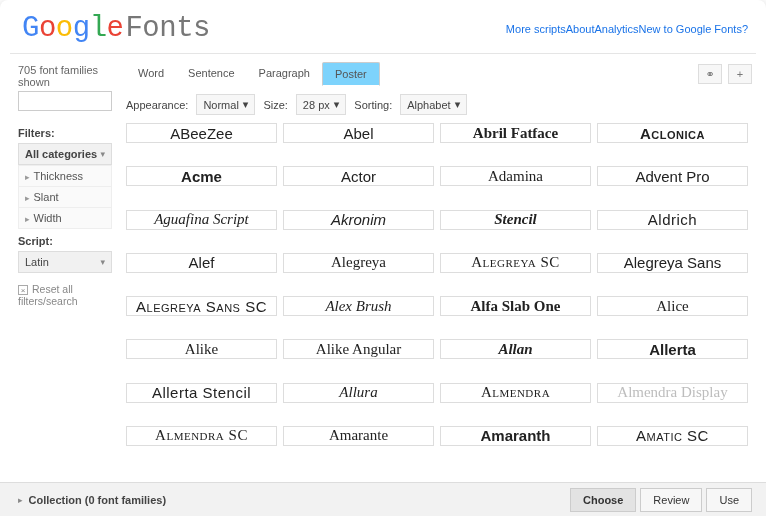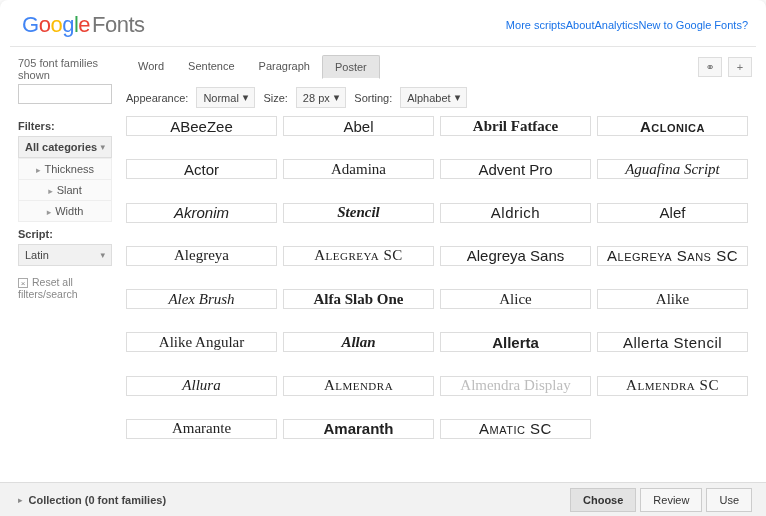--- a/index.html
+++ b/index.html
@@ -1,41 +1,41 @@
 <!DOCTYPE html>
 <html><head>
 <meta charset="utf-8">
 <style>
 * { box-sizing: border-box; margin:0; padding:0; }
 body { font-family: Arial, Helvetica, sans-serif; font-size:12px; color:#333; background:#fff; width:766px; height:516px; overflow:hidden; border-radius:8px; box-shadow:0 2px 8px rgba(0,0,0,.2);}
 .header { display:flex; align-items:center; justify-content:space-between; padding:12px 18px 8px 22px; }
-.logo { font-size:22px; font-weight:400; color:#777; letter-spacing:-.5px;}
+.logo { font-size:29px; font-weight:400; color:#777; letter-spacing:-.5px;font-family:Liberation Mono, monospace;}
 .logo .g1{color:#4285F4} .logo .g2{color:#EA4335} .logo .g3{color:#FBBC05}
 .logo .g4{color:#4285F4} .logo .g5{color:#34A853} .logo .g6{color:#EA4335}
 .logo .rest{color:#777; font-weight:300; margin-left:2px;}
 .header-links { font-size:11px; }
 .header-links a { color:#1a73e8; text-decoration:none; cursor:pointer;}
 .hr { border-top:1px solid #e5e5e5; margin:0 10px;}
 .body { display:flex; height:430px;}
 .sidebar { width:120px; padding:10px 8px 10px 18px; font-size:11px; color:#444; flex-shrink:0;}
 .sidebar .count{ color:#666; margin-bottom:3px;}
 .searchbox{ width:100%; height:20px; border:1px solid #ccc; background:#fff; margin-bottom:10px;}
 .sidebar h4{font-size:11px; font-weight:bold; margin:6px 0 4px;}
 .select{ display:flex; align-items:center; justify-content:space-between; background:#f1f1f1; border:1px solid #ddd; padding:4px 6px; cursor:pointer; margin-bottom:0;}
 .select .chev{font-size:9px;color:#888;}
-.filterlist{ border:1px solid #eee; background:#fafafa; padding:0;text-align:center;}
+.filterlist{ border:1px solid #eee; background:#fafafa; padding:0;}
 .filterlist div{ padding:4px 6px; border-bottom:1px solid #eee; cursor:pointer; color:#555;}
 .filterlist div:last-child{border-bottom:none;}
 .filterlist .arr{color:#999; margin-right:4px; font-size:9px;}
 .reset{ margin-top:10px; color:#888; cursor:pointer; font-size:10.5px;}
 .reset .x{border:1px solid #aaa; display:inline-block; width:10px;height:10px; line-height:9px; text-align:center; font-size:8px; margin-right:4px; color:#888;}
 .main { flex:1; padding:8px 14px 0 6px; overflow:hidden;}
 .tabs { display:flex; align-items:center; gap:0; font-size:11px; margin-bottom:8px;}
 .tab{ padding:5px 12px; color:#555; cursor:pointer;}
-.tab.active{ border:1px solid #ccc; border-bottom:1px solid #fff; background:#e5e5e5; border-radius:2px 2px 0 0;}
+.tab.active{ border:1px solid #ccc; border-bottom:1px solid #fff; background:#7dd3fc; border-radius:2px 2px 0 0;}
 .tools{ margin-left:auto; display:flex; gap:6px;}
 .minibtn{ border:1px solid #ddd; background:#f7f7f7; width:24px;height:20px; display:flex;align-items:center;justify-content:center; cursor:pointer; color:#777; font-size:11px;}
 .controls{ display:flex; align-items:center; gap:8px; font-size:11px; color:#444; margin-bottom:8px;}
 .ctrl-select{ display:flex; align-items:center; gap:4px; background:#f7f7f7; border:1px solid #ddd; padding:3px 6px; cursor:pointer;}
 .grid{ display:grid; grid-template-columns:repeat(4,1fr); gap:6px; overflow-y:auto; height:340px; padding-right:4px;}
 .card{ border:1px solid #ddd; height:20px; display:flex; align-items:center; justify-content:center; background:#fff; cursor:pointer; font-size:15px; color:#222;}
 .f-sans{font-family:Arial,sans-serif}
 .f-serif{font-family:Georgia,'Times New Roman',serif}
 .f-bold{font-weight:700}
 .f-heavy{font-weight:900}
@@ -115,20 +115,21 @@
       <div class="ctrl-select">
           <span>Alphabet</span>
           <span class="chev">▾</span>
         </div>
     </div>
     <div class="grid" id="font-grid">
         <div class="card f-sans">ABeeZee</div>
         <div class="card f-sans f-thin">Abel</div>
         <div class="card f-serif f-heavy">Abril Fatface</div>
         <div class="card f-sans f-bold f-sc">Aclonica</div>
+        <div class="card f-sans f-heavy">Acme</div>
         <div class="card f-sans">Actor</div>
         <div class="card f-serif">Adamina</div>
         <div class="card f-sans f-thin">Advent Pro</div>
         <div class="card f-script">Aguafina Script</div>
         <div class="card f-sans f-italic">Akronim</div>
         <div class="card f-serif f-bold f-italic">Stencil</div>
         <div class="card f-sans f-cond">Aldrich</div>
         <div class="card f-sans">Alef</div>
         <div class="card f-serif">Alegreya</div>
         <div class="card f-serif f-sc">Alegreya SC</div>

